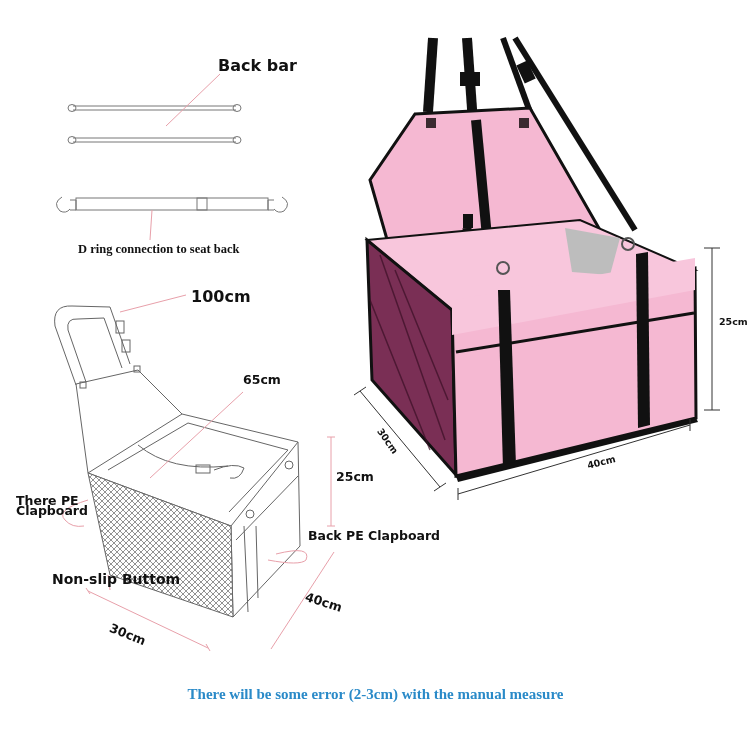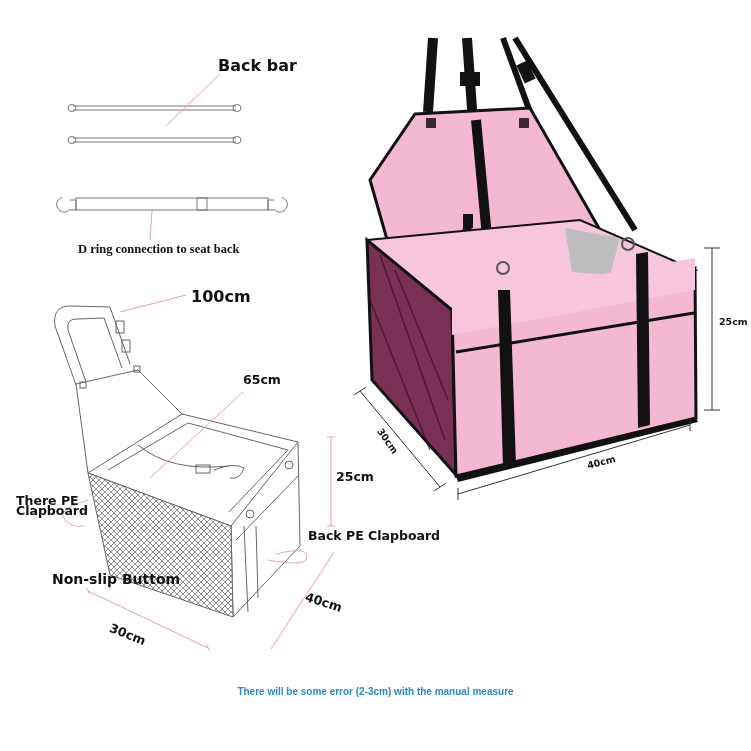--- a/index.html
+++ b/index.html
@@ -1,19 +1,19 @@
 <!DOCTYPE html>
 <html><head>
 <meta charset="utf-8">
 <style>
   html, body { margin:0; padding:0; background:#ffffff; }
   body { width:751px; height:751px; position:relative; overflow:hidden; font-family:"DejaVu Sans", sans-serif; }
   .lbl { position:absolute; color:#111; font-weight:bold; white-space:nowrap; font-family:"DejaVu Sans", sans-serif; }
   svg.layer { position:absolute; left:0; top:0; }
-  .caption { position:absolute; left:0; width:751px; top:686px; text-align:center; color:#2a8ac8; font-weight:bold; font-size:10px; font-family:Liberation Sans, sans-serif; }
+  .caption { position:absolute; left:0; width:751px; top:686px; text-align:center; color:#2a8ac8; font-weight:bold; font-size:15px; font-family:Liberation Serif, serif; }
 </style>
 </head>
 <body>
 
 <svg class="layer" width="751" height="751" viewBox="0 0 751 751">
 
   <g stroke="#777" stroke-width="1" fill="none">
     <line x1="73" y1="106" x2="236" y2="106"></line>
     <line x1="73" y1="110" x2="236" y2="110"></line>
     <ellipse cx="72" cy="108" rx="4" ry="3.5"></ellipse>

